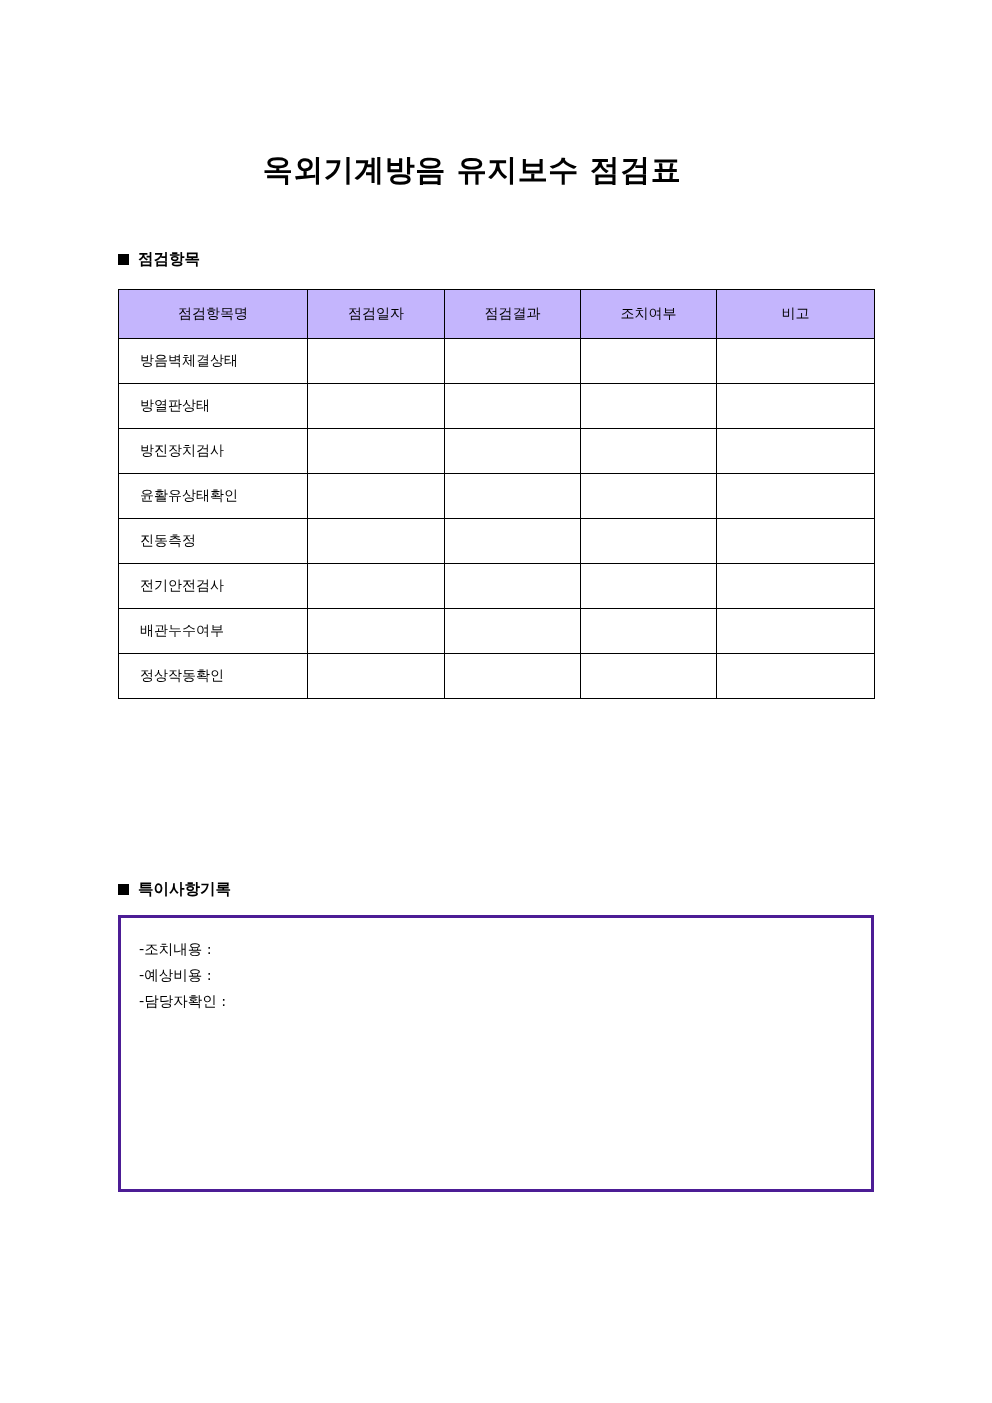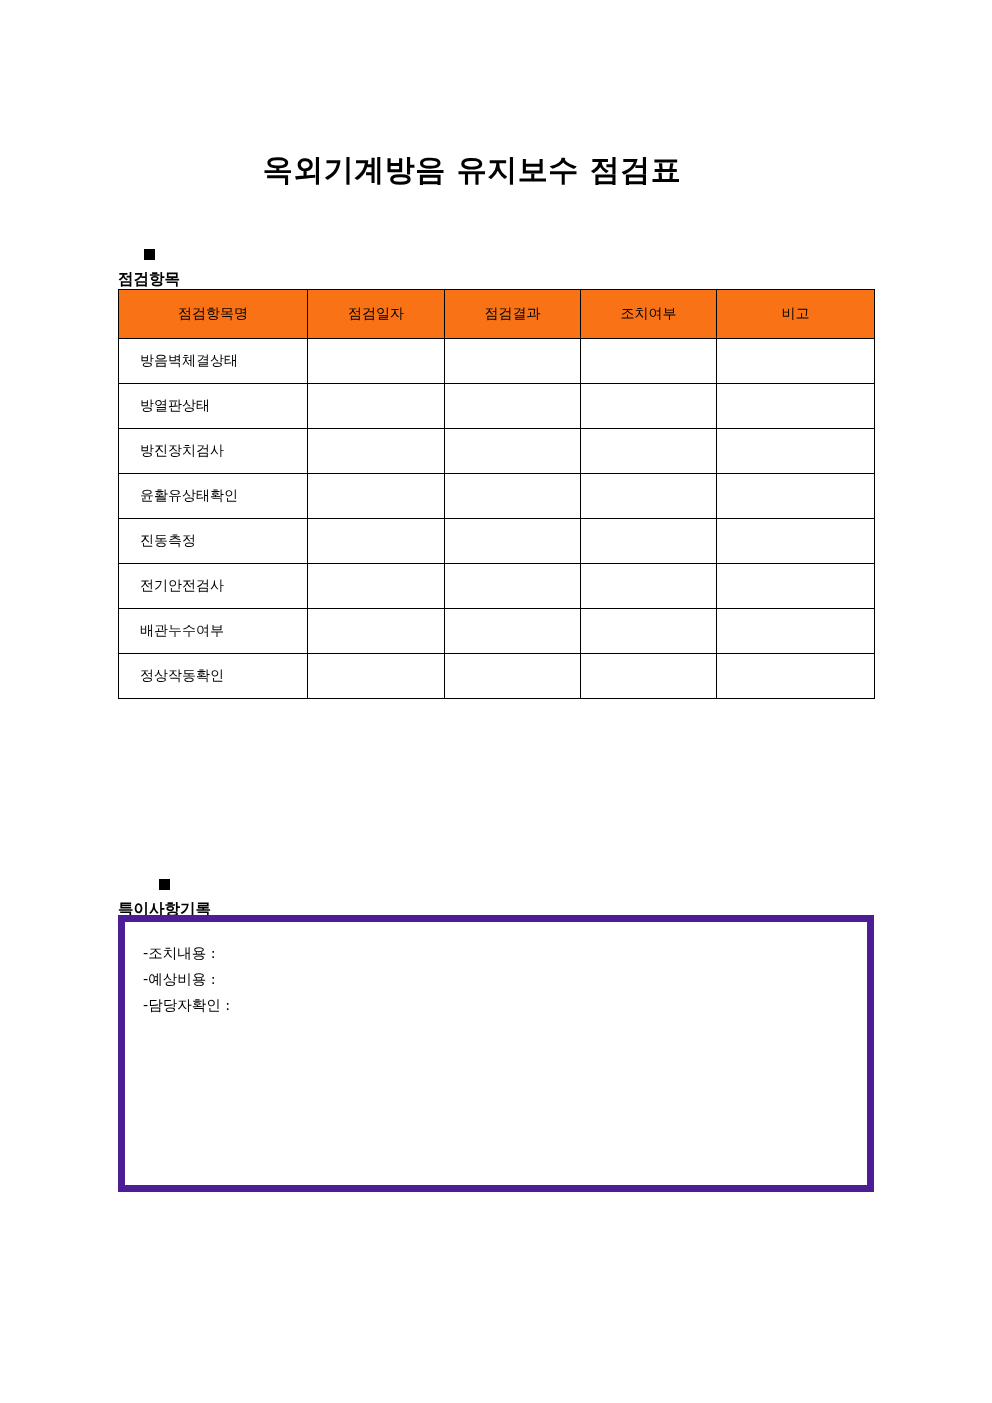--- a/index.html
+++ b/index.html
@@ -38,21 +38,20 @@
 
   
   .section-heading {
     position: absolute;
     left: 118px;
     display: flex;
     align-items: center;
     gap: 9px;
     font-size: 15.5px;
     font-weight: bold;
-    flex-direction: column;
   }
   .section-heading .bullet {
     width: 11px;
     height: 11px;
     background: #000000;
     display: inline-block;
     flex: 0 0 auto;
   }
   #heading-items { top: 249px; }
   #heading-notes { top: 879px; }
@@ -75,42 +74,42 @@
 
   .items-table th,
   .items-table td {
     border: 1px solid #000000;
     height: 45px;
     padding: 0 8px;
     box-sizing: border-box;
     vertical-align: middle;
   }
   .items-table thead th {
-    background: #f97316;
+    background: #c4b5fd;
     font-weight: normal;
     text-align: center;
     height: 49px;
   }
   .items-table tbody td.item-name {
     text-align: left;
     padding-left: 21px;
   }
   .items-table tbody td.blank {
     text-align: center;
   }
 
   
   .notes-box {
     position: absolute;
     left: 118px;
     top: 915px;
     width: 756px;
     height: 277px;
     box-sizing: border-box;
-    border: 7px solid #4c1d95;
+    border: 3px solid #4c1d95;
     padding: 18px 0 0 18px;
   }
   .notes-line {
     font-size: 14.5px;
     line-height: 26px;
     white-space: pre;
   }
 </style>
 </head>
 <body>

